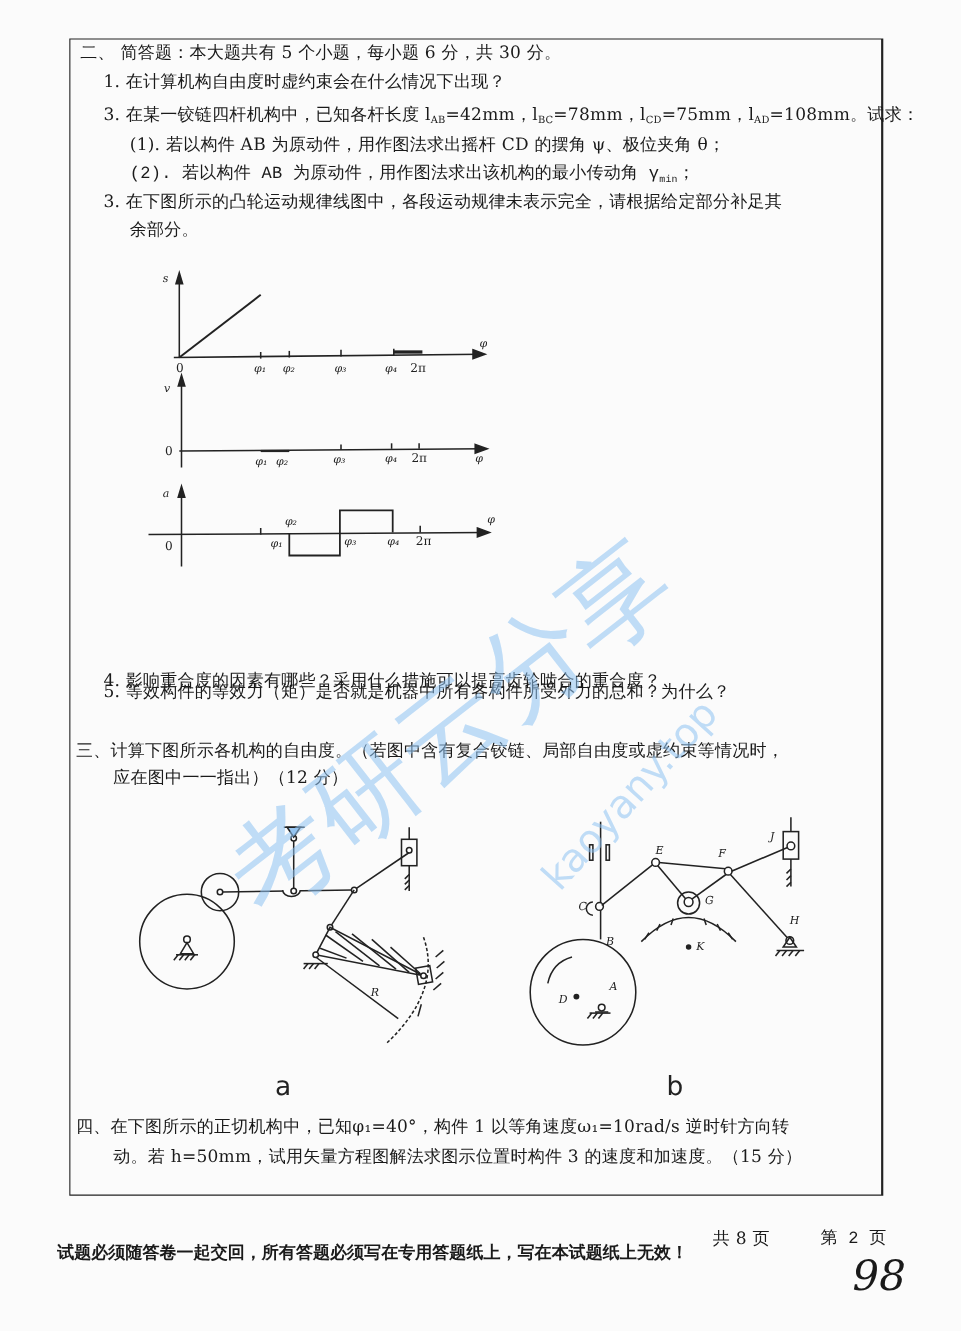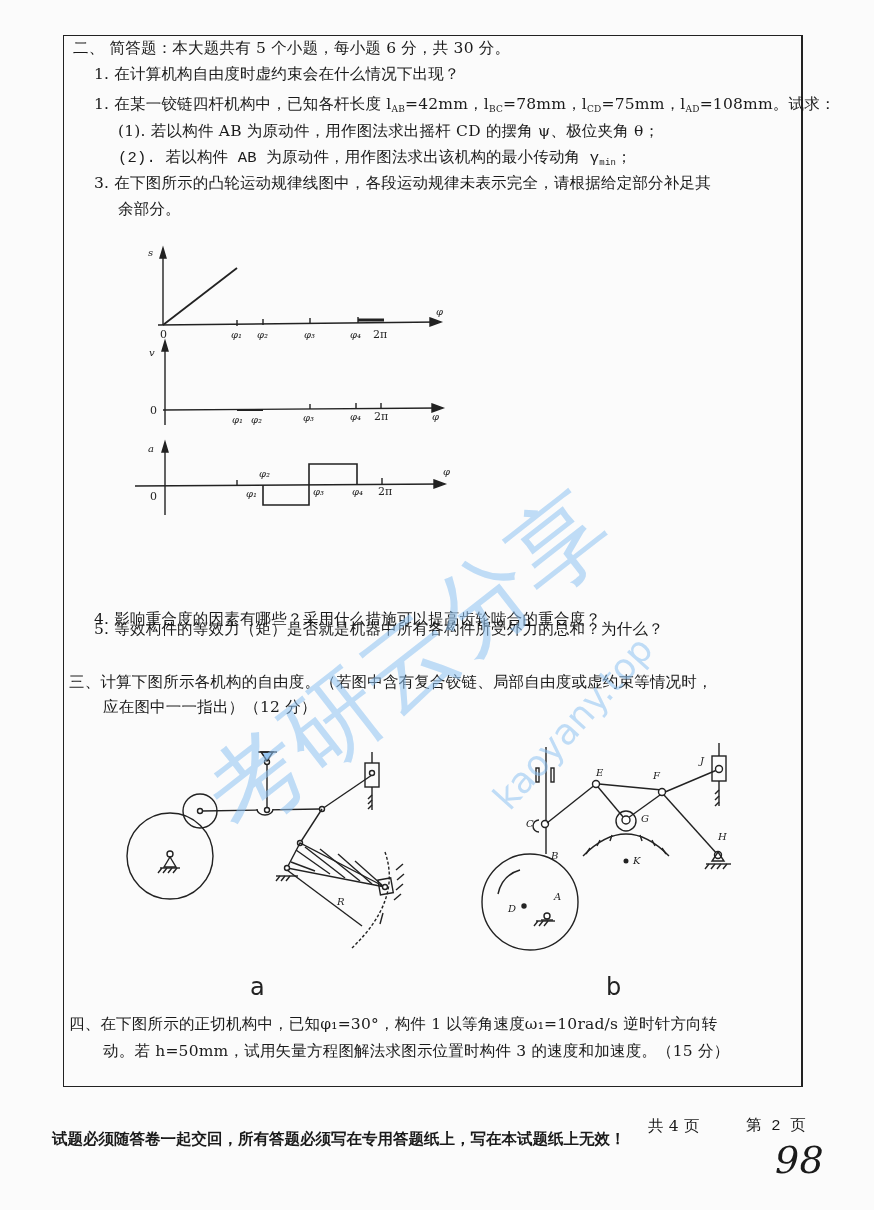--- a/index.html
+++ b/index.html
@@ -20,21 +20,21 @@
   .footer { position:absolute; font-weight:bold; font-size:15.5px; }
 </style>
 </head>
 <body>
 
 <div class="frame"></div>
 
 <div class="line" style="left:73px;top:37px;">二、  简答题：本大题共有 5 个小题，每小题 6 分，共 30 分。</div>
 <div class="line" style="left:94px;top:63px;">1.  在计算机构自由度时虚约束会在什么情况下出现？</div>
 <div class="line" style="left:94px;top:93px;">
-  <span>1.  在某一铰链四杆机构中，已知各杆长度 l</span><span class="sub">AB</span><span>=42mm，l</span><span class="sub">BC</span><span>=78mm，l</span><span class="sub">CD</span><span>=75mm，l</span><span class="sub">AD</span><span>=108mm。试求：</span>
+  <span>3.  在某一铰链四杆机构中，已知各杆长度 l</span><span class="sub">AB</span><span>=42mm，l</span><span class="sub">BC</span><span>=78mm，l</span><span class="sub">CD</span><span>=75mm，l</span><span class="sub">AD</span><span>=108mm。试求：</span>
 </div>
 <div class="line" style="left:118px;top:120px;">(1). 若以构件 AB 为原动件，用作图法求出摇杆 CD 的摆角 ψ、极位夹角 θ；</div>
 <div class="line" style="left:118px;top:147px;font-family:Liberation Mono, monospace;">
   <span>(2). 若以构件 AB 为原动件，用作图法求出该机构的最小传动角 γ</span><span class="sub">min</span><span>；</span>
 </div>
 <div class="line" style="left:94px;top:172px;">3.  在下图所示的凸轮运动规律线图中，各段运动规律未表示完全，请根据给定部分补足其</div>
 <div class="line" style="left:118px;top:198px;">余部分。</div>
 
 <svg style="left:0;top:0;" width="874" height="1210">
   <g stroke="#222" stroke-width="1.4" fill="none">
@@ -226,22 +226,22 @@
     <text class="lbl" x="596" y="776">E</text>
     <text class="lbl" x="653" y="779">F</text>
     <text class="lbl" x="641" y="822">G</text>
     <text class="lbl" x="718" y="840">H</text>
     <text class="lbl" x="700" y="764">J</text>
     <text class="lbl" x="633" y="864">K</text>
   </g>
   <text class="lblb" x="606" y="995" style="font-size:24px;font-family:'DejaVu Sans',sans-serif;">b</text>
 </svg>
 
-<div class="line" style="left:69px;top:1013px;">四、在下图所示的正切机构中，已知φ₁=30°，构件 1 以等角速度ω₁=10rad/s 逆时针方向转</div>
+<div class="line" style="left:69px;top:1013px;">四、在下图所示的正切机构中，已知φ₁=40°，构件 1 以等角速度ω₁=10rad/s 逆时针方向转</div>
 <div class="line" style="left:103px;top:1040px;">动。若 h=50mm，试用矢量方程图解法求图示位置时构件 3 的速度和加速度。（15 分）</div>
 
 <div class="footer" style="left:52px;top:1089px;margin-top:40px;">试题必须随答卷一起交回，所有答题必须写在专用答题纸上，写在本试题纸上无效！</div>
-<div class="line" style="left:648px;top:1115px;">共 4 页</div>
+<div class="line" style="left:648px;top:1115px;">共 8 页</div>
 <div class="line" style="left:746px;top:1115px;font-family:Liberation Mono, monospace;">第 2 页</div>
 <div class="line" style="left:775px;top:1138px;font-size:38px;line-height:44px;font-style:italic;font-family:'DejaVu Serif',serif;">98</div>
 
 <div class="wm" style="left:180px;top:430px;font-size:96px;transform:rotate(-38deg);transform-origin:left top;font-family:'DejaVu Sans',sans-serif;top:760px;">考研云分享</div>
 <div class="wm" style="left:485px;top:790px;font-size:36px;transform:rotate(-48deg);transform-origin:left top;font-family:'DejaVu Sans',sans-serif;">kaoyany.top</div>
 
 </body></html>

